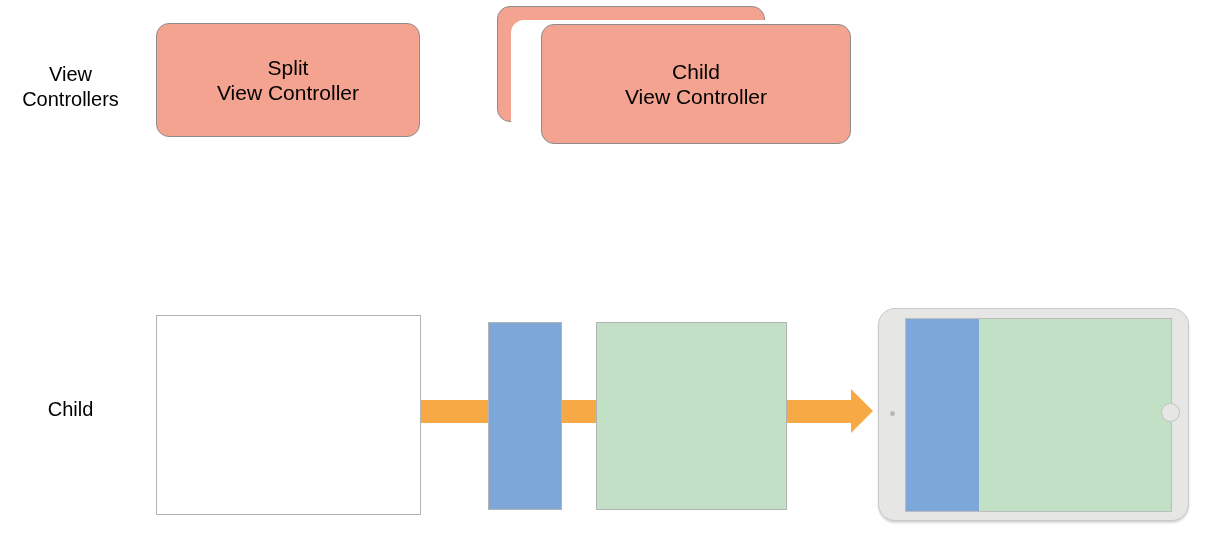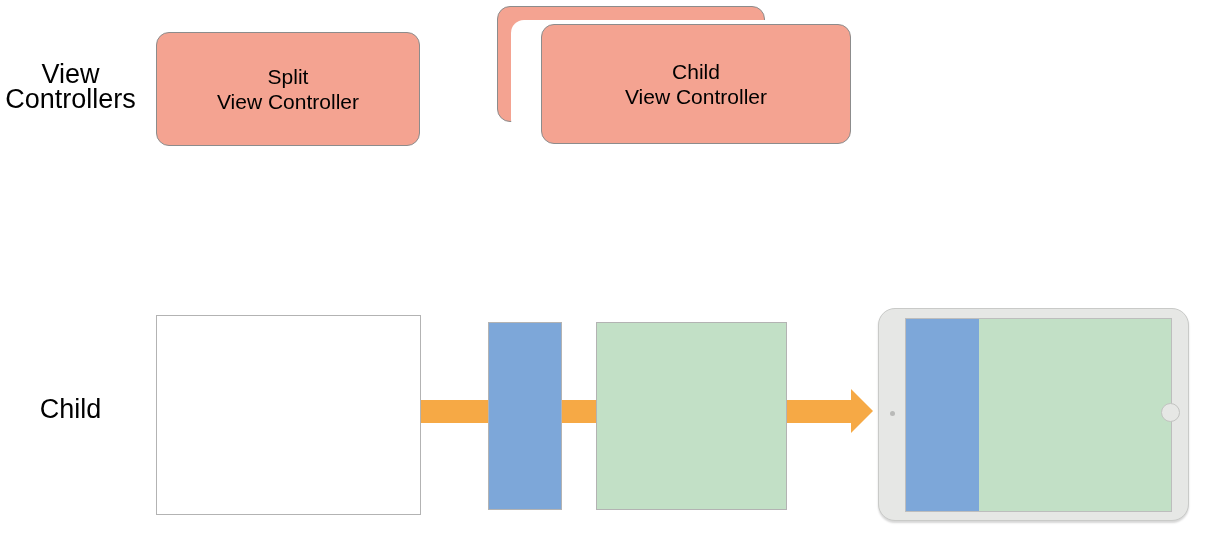--- a/index.html
+++ b/index.html
@@ -17,21 +17,21 @@
     height: 537px;
     background: #ffffff;
     overflow: hidden;
   }
 
   
   .row-label {
     position: absolute;
     text-align: center;
     color: #000000;
-    font-size: 27px;
+    font-size: 20px;
     line-height: 25px;
     white-space: pre-line;
     font-family: "Liberation Sans", sans-serif;
   }
   #label-view-controllers {
     left: 0px;
     top: 62px;
     width: 141px;
   }
   #label-views {
@@ -54,21 +54,20 @@
     color: #000000;
     font-size: 21px;
     line-height: 25px;
     white-space: pre-line;
   }
   #split-view-controller {
     left: 156px;
     top: 23px;
     width: 264px;
     height: 114px;
-    margin-top: 9px;
   }
 
   #child-stack {
     position: absolute;
     left: 497px;
     top: 6px;
     width: 290px;
     height: 145px;
   }
   #child-card-back {

